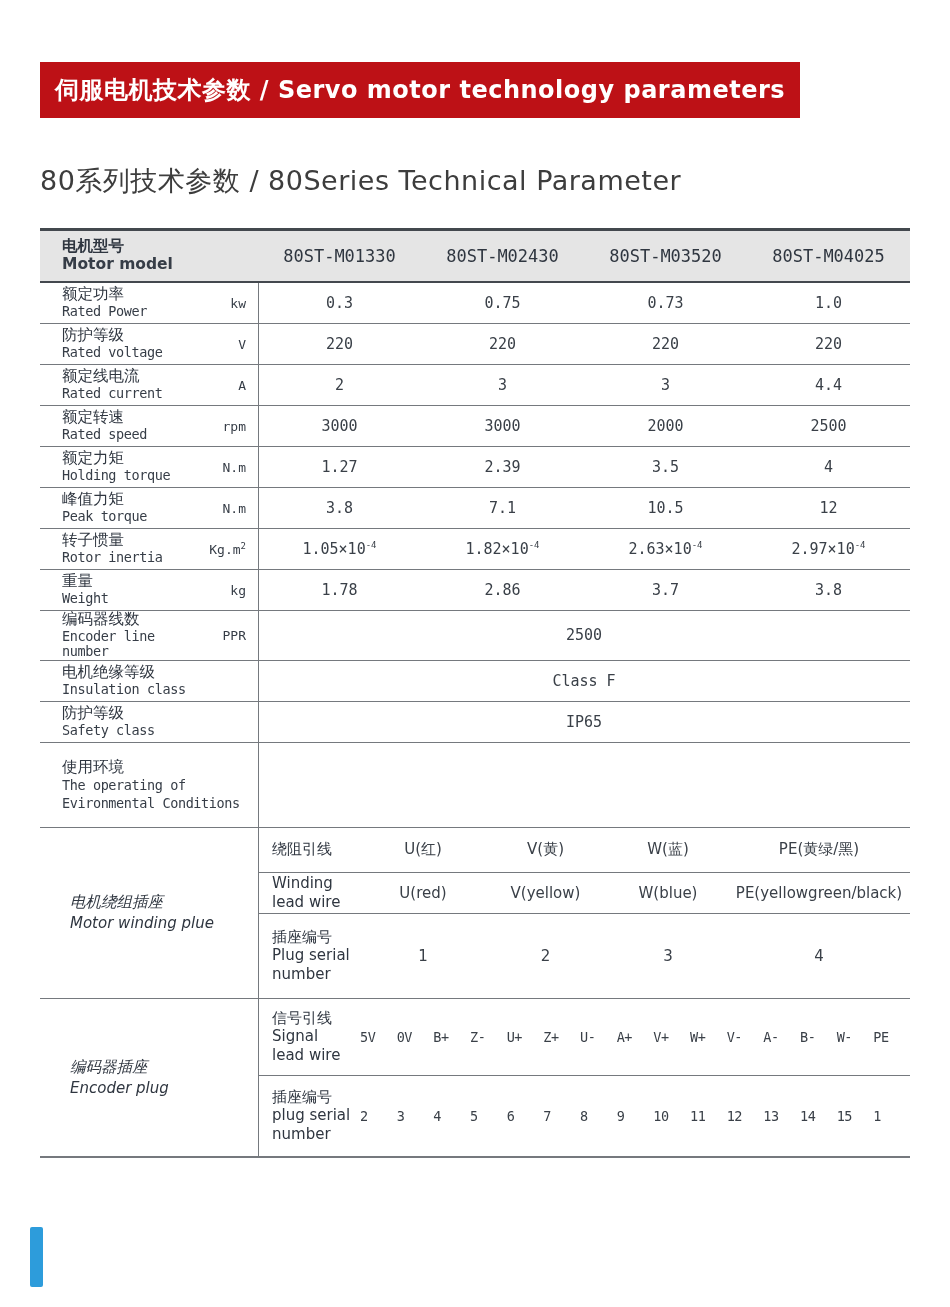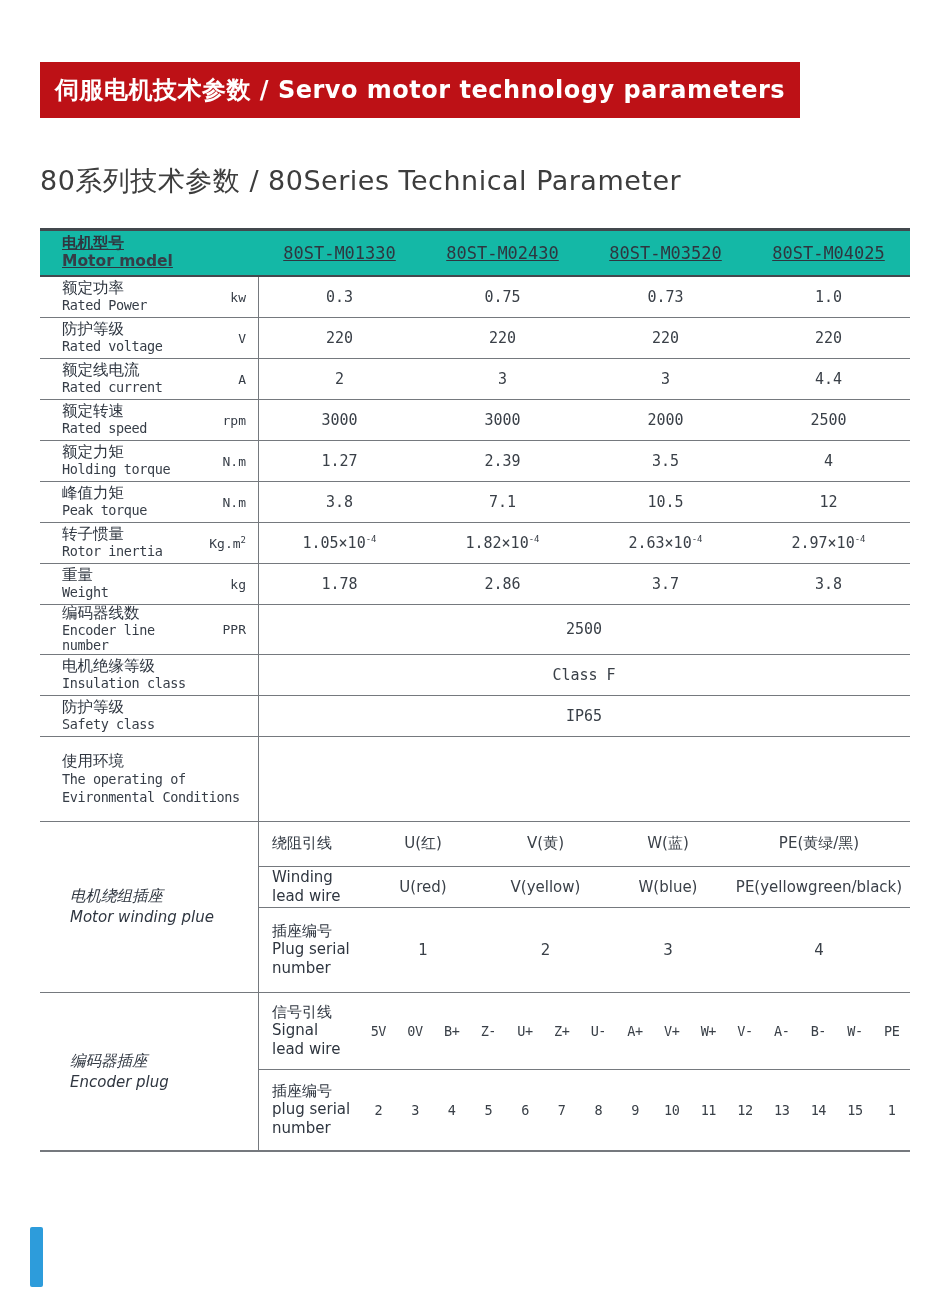--- a/index.html
+++ b/index.html
@@ -34,21 +34,21 @@
     position:absolute; left:218px; top:0; bottom:0; width:1px; background:#75797e;
   }
   .row { position:relative; display:grid; align-items:center; }
   .row + .row { border-top:1px solid #75797e; }
   .row.after-header { border-top:2px solid #43484e; }
 
   .grid6 { grid-template-columns:150px 68px 163px 163px 163px 163px; }
   .grid-span { grid-template-columns:150px 68px 652px; }
   .grid-side { grid-template-columns:218px 652px; }
 
-  .header-row { height:44px; background:#14b8a6;text-decoration:underline; }
+  .header-row { height:50px; background:#e5e5e5; }
   .spec-row   { min-height:40px; }
   .span-row   { min-height:40px; }
 
   .label-cell { padding-left:22px; line-height:1.15; }
   .label-zh { font-size:15.5px; color:#2f3640; }
   .label-en { font-size:13.5px; color:#363d47; font-family:"DejaVu Sans Mono", monospace; letter-spacing:-0.4px; }
   .header-label .label-zh, .header-label .label-en {
     font-weight:bold; font-family:"DejaVu Sans", sans-serif; font-size:15.5px; letter-spacing:0;
   }
   .unit-cell {
@@ -82,21 +82,21 @@
   .side-en { font-size:15px; }
   .subrows { display:flex; flex-direction:column; }
   .subrow { display:grid; align-items:center; }
   .subrow + .subrow { border-top:1px solid #75797e; }
   .wind-grid { grid-template-columns:105px 120px 125px 120px 182px; }
   .enc-grid  { grid-template-columns:102px repeat(15, 1fr); }
   .sub-label { padding-left:14px; line-height:1.25; font-size:15px; }
   .sub-label .en { font-size:15px; }
   .wind-cell { text-align:center; font-size:15px; color:#3a4048; }
   .enc-cell {
-    text-align:center; font-size:13.5px; color:#3a4048;
+    font-size:13.5px; color:#3a4048;
     font-family:"DejaVu Sans Mono", monospace; letter-spacing:-0.5px;
   }
   .wr1 { min-height:44px; }
   .wr2 { min-height:40px; }
   .wr3 { min-height:84px; }
   .er1 { min-height:76px; }
   .er2 { min-height:80px; }
 
   
   .page-marker {

